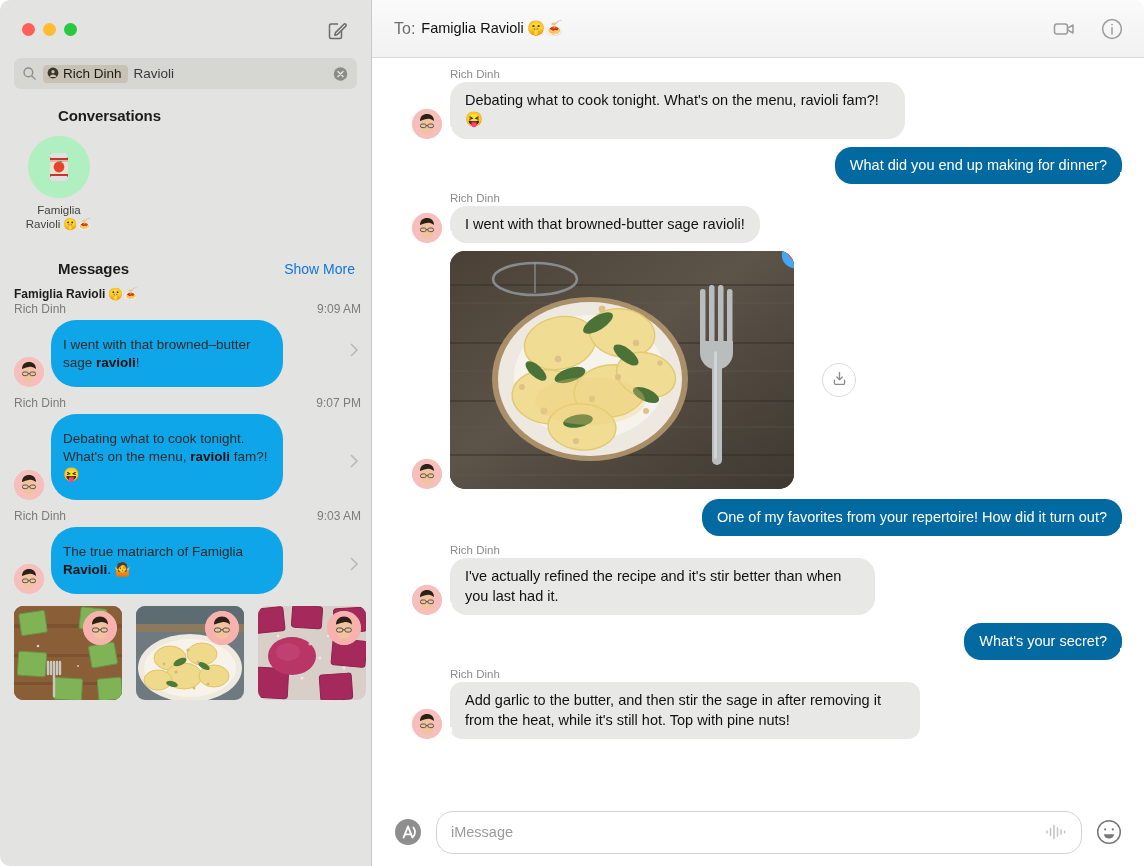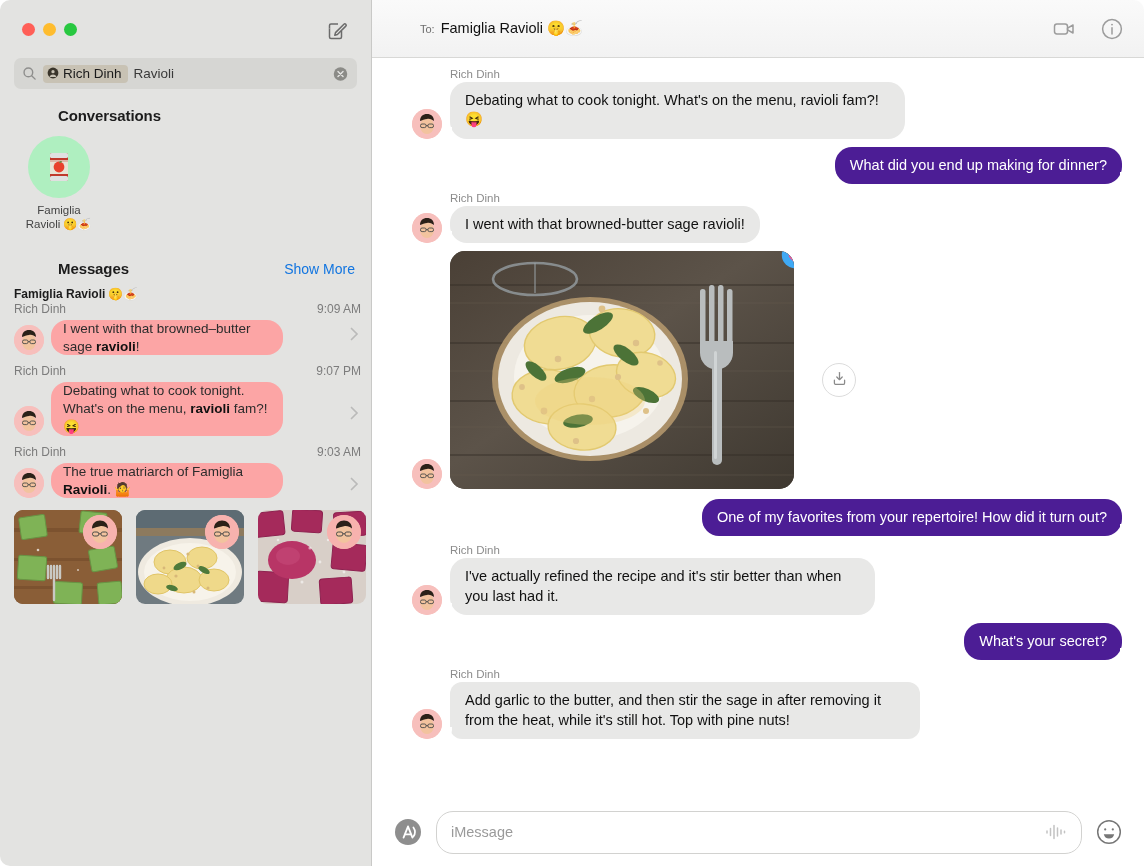--- a/index.html
+++ b/index.html
@@ -82,22 +82,22 @@
   .msg-meta {
     display:flex; justify-content:space-between; align-items:baseline;
     font-size:12px; color:#7c7c7c; margin-top:1px;
   }
   .msg-row { display:flex; align-items:flex-end; gap:7px; margin-top:4px; }
   .msg-avatar {
     width:30px; height:30px; border-radius:50%; flex:0 0 30px;
     background:#F7BFBC; overflow:hidden; position:relative;
   }
   .msg-bubble {
-    background:#fca5a5; border-radius:16px;
-    padding:0 12px; font-size:13.5px; color:#2c2c2c;
+    background:#0ea5e9; border-radius:25px;
+    padding:16px 12px; font-size:13.5px; color:#2c2c2c;
     line-height:1.32; max-width:232px; position:relative;
   }
   .msg-bubble b { font-weight:700; color:#111; }
   .msg-chev {
     position:absolute; right:12px; top:50%; margin-top:4px;
     width:9px; height:14px; opacity:.45;
   }
 
   .photos-row { padding:4px 0 0 14px; display:flex; gap:14px; }
   .photo-thumb {
@@ -111,21 +111,21 @@
   }
 
   
   .main { flex:1; display:flex; flex-direction:column; background:#fff; min-width:0; }
   .chat-header {
     height:58px; flex:0 0 58px;
     background:linear-gradient(#FAFAFA,#F2F2F2);
     border-bottom:1px solid #D8D8D6;
     display:flex; align-items:center; padding:0 20px 0 22px;
   }
-  .to-label { font-size:11px; color:#6e6e6e; margin-right:6px;margin-left:26px; }
+  .to-label { font-size:16px; color:#6e6e6e; margin-right:6px; }
   .to-name { font-size:14.5px; color:#111; }
   .hdr-spacer { flex:1; }
   .hdr-icon { width:24px; height:24px; margin-left:24px; cursor:pointer; opacity:.62; }
 
   .thread {
     flex:1; overflow:hidden; position:relative;
     padding:10px 22px 2px 22px;
   }
   .turn { display:flex; flex-direction:column; margin-bottom:8px; }
   .turn.inc { align-items:flex-start; }
@@ -137,21 +137,21 @@
   .av {
     width:30px; height:30px; border-radius:50%; flex:0 0 30px;
     background:#F7BFBC; overflow:hidden; position:relative; margin-left:18px;
   }
   .bub {
     position:relative; border-radius:17px; padding:9px 15px;
     font-size:14.5px; line-height:1.33; max-width:455px;
     word-wrap:break-word;
   }
   .bub.grey { background:#E8E8E7; color:#111; }
-  .bub.blue { background:#4c1d95; color:#fff; }
+  .bub.blue { background:#0369a1; color:#fff; }
   .bub.grey::after{
     content:""; position:absolute; left:-5px; bottom:0;
     width:14px; height:17px; background:#E8E8E7;
     border-bottom-right-radius:14px; z-index:-1;
   }
   .bub.grey::before{
     content:""; position:absolute; left:-7px; bottom:0;
     width:9px; height:12px; background:#fff;
     border-bottom-right-radius:10px; z-index:0;
   }

